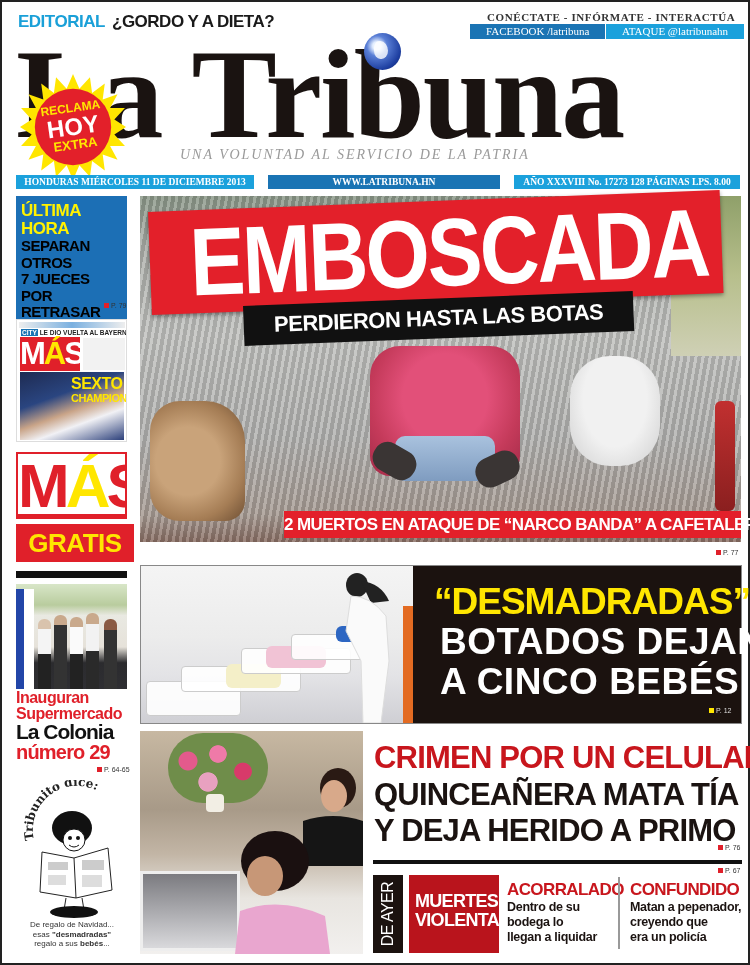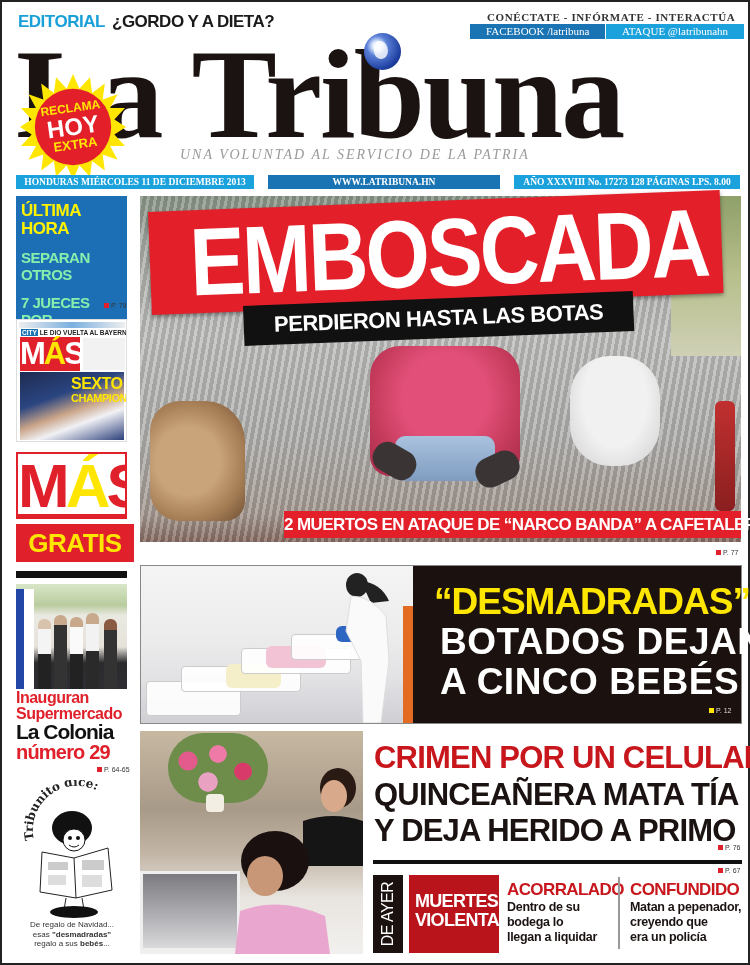--- a/index.html
+++ b/index.html
@@ -26,21 +26,21 @@
   .burst-text .l1 { font-size: 12px; font-weight: 700; color: #ffe600; line-height: 13px; }
   .burst-text .l2 { font-size: 24px; font-weight: 700; color: #fff; line-height: 23px; }
   .burst-text .l3 { font-size: 13px; font-weight: 700; color: #ffe600; line-height: 14px; }
 
   
   .infobar { top: 173px; height: 14px; color: #fff; font-family: "Liberation Serif", serif; font-size: 9.5px; font-weight: 700; line-height: 14px; text-align: center; white-space: nowrap; overflow: hidden; }
 
   
   .uh-box { left: 14px; top: 194px; width: 111px; height: 128px; background: #1c6fb5; padding: 6px 5px; }
   .uh-kicker { font-size: 17px; font-weight: 700; color: #fff200; letter-spacing: -0.5px; line-height: 18px; }
-  .uh-line { font-size: 15px; font-weight: 700; color: #86efac; letter-spacing: -0.5px; line-height: 16.5px; margin-top: 12px; }
+  .uh-line { font-size: 15px; font-weight: 700; color: #000000; letter-spacing: -0.5px; line-height: 16.5px; }
   .pref { font-size: 7px; color: #333; white-space: nowrap; }
   .pref .sq { display: inline-block; width: 5px; height: 5px; background: #e0202a; margin-right: 2px; vertical-align: 0; }
   .pref.y { color: #ddd; } .pref.y .sq { background: #ffe600; }
 
   .mas-thumb { left: 14px; top: 317px; width: 111px; height: 123px; background: #fff; border: 1px solid #ddd; overflow: hidden; }
   .mas-top { position: absolute; left: 2px; top: 2px; width: 106px; height: 6px; background: linear-gradient(90deg,#eee,#7ab0e0,#eee); }
   .mas-strap { position: absolute; left: 4px; top: 9px; font-size: 6.5px; font-weight: 700; color: #222; white-space: nowrap; }
   .mas-strap b { background: #1a74b4; color: #fff; padding: 0 1px; }
   .mas-logo { position: absolute; left: 3px; top: 17px; width: 60px; height: 34px; background: #e0202a; color: #fff; font-size: 31px; font-weight: 700; line-height: 34px; letter-spacing: -2px; text-align: center; }
   .mas-logo span.a { color: #ffe600; }

